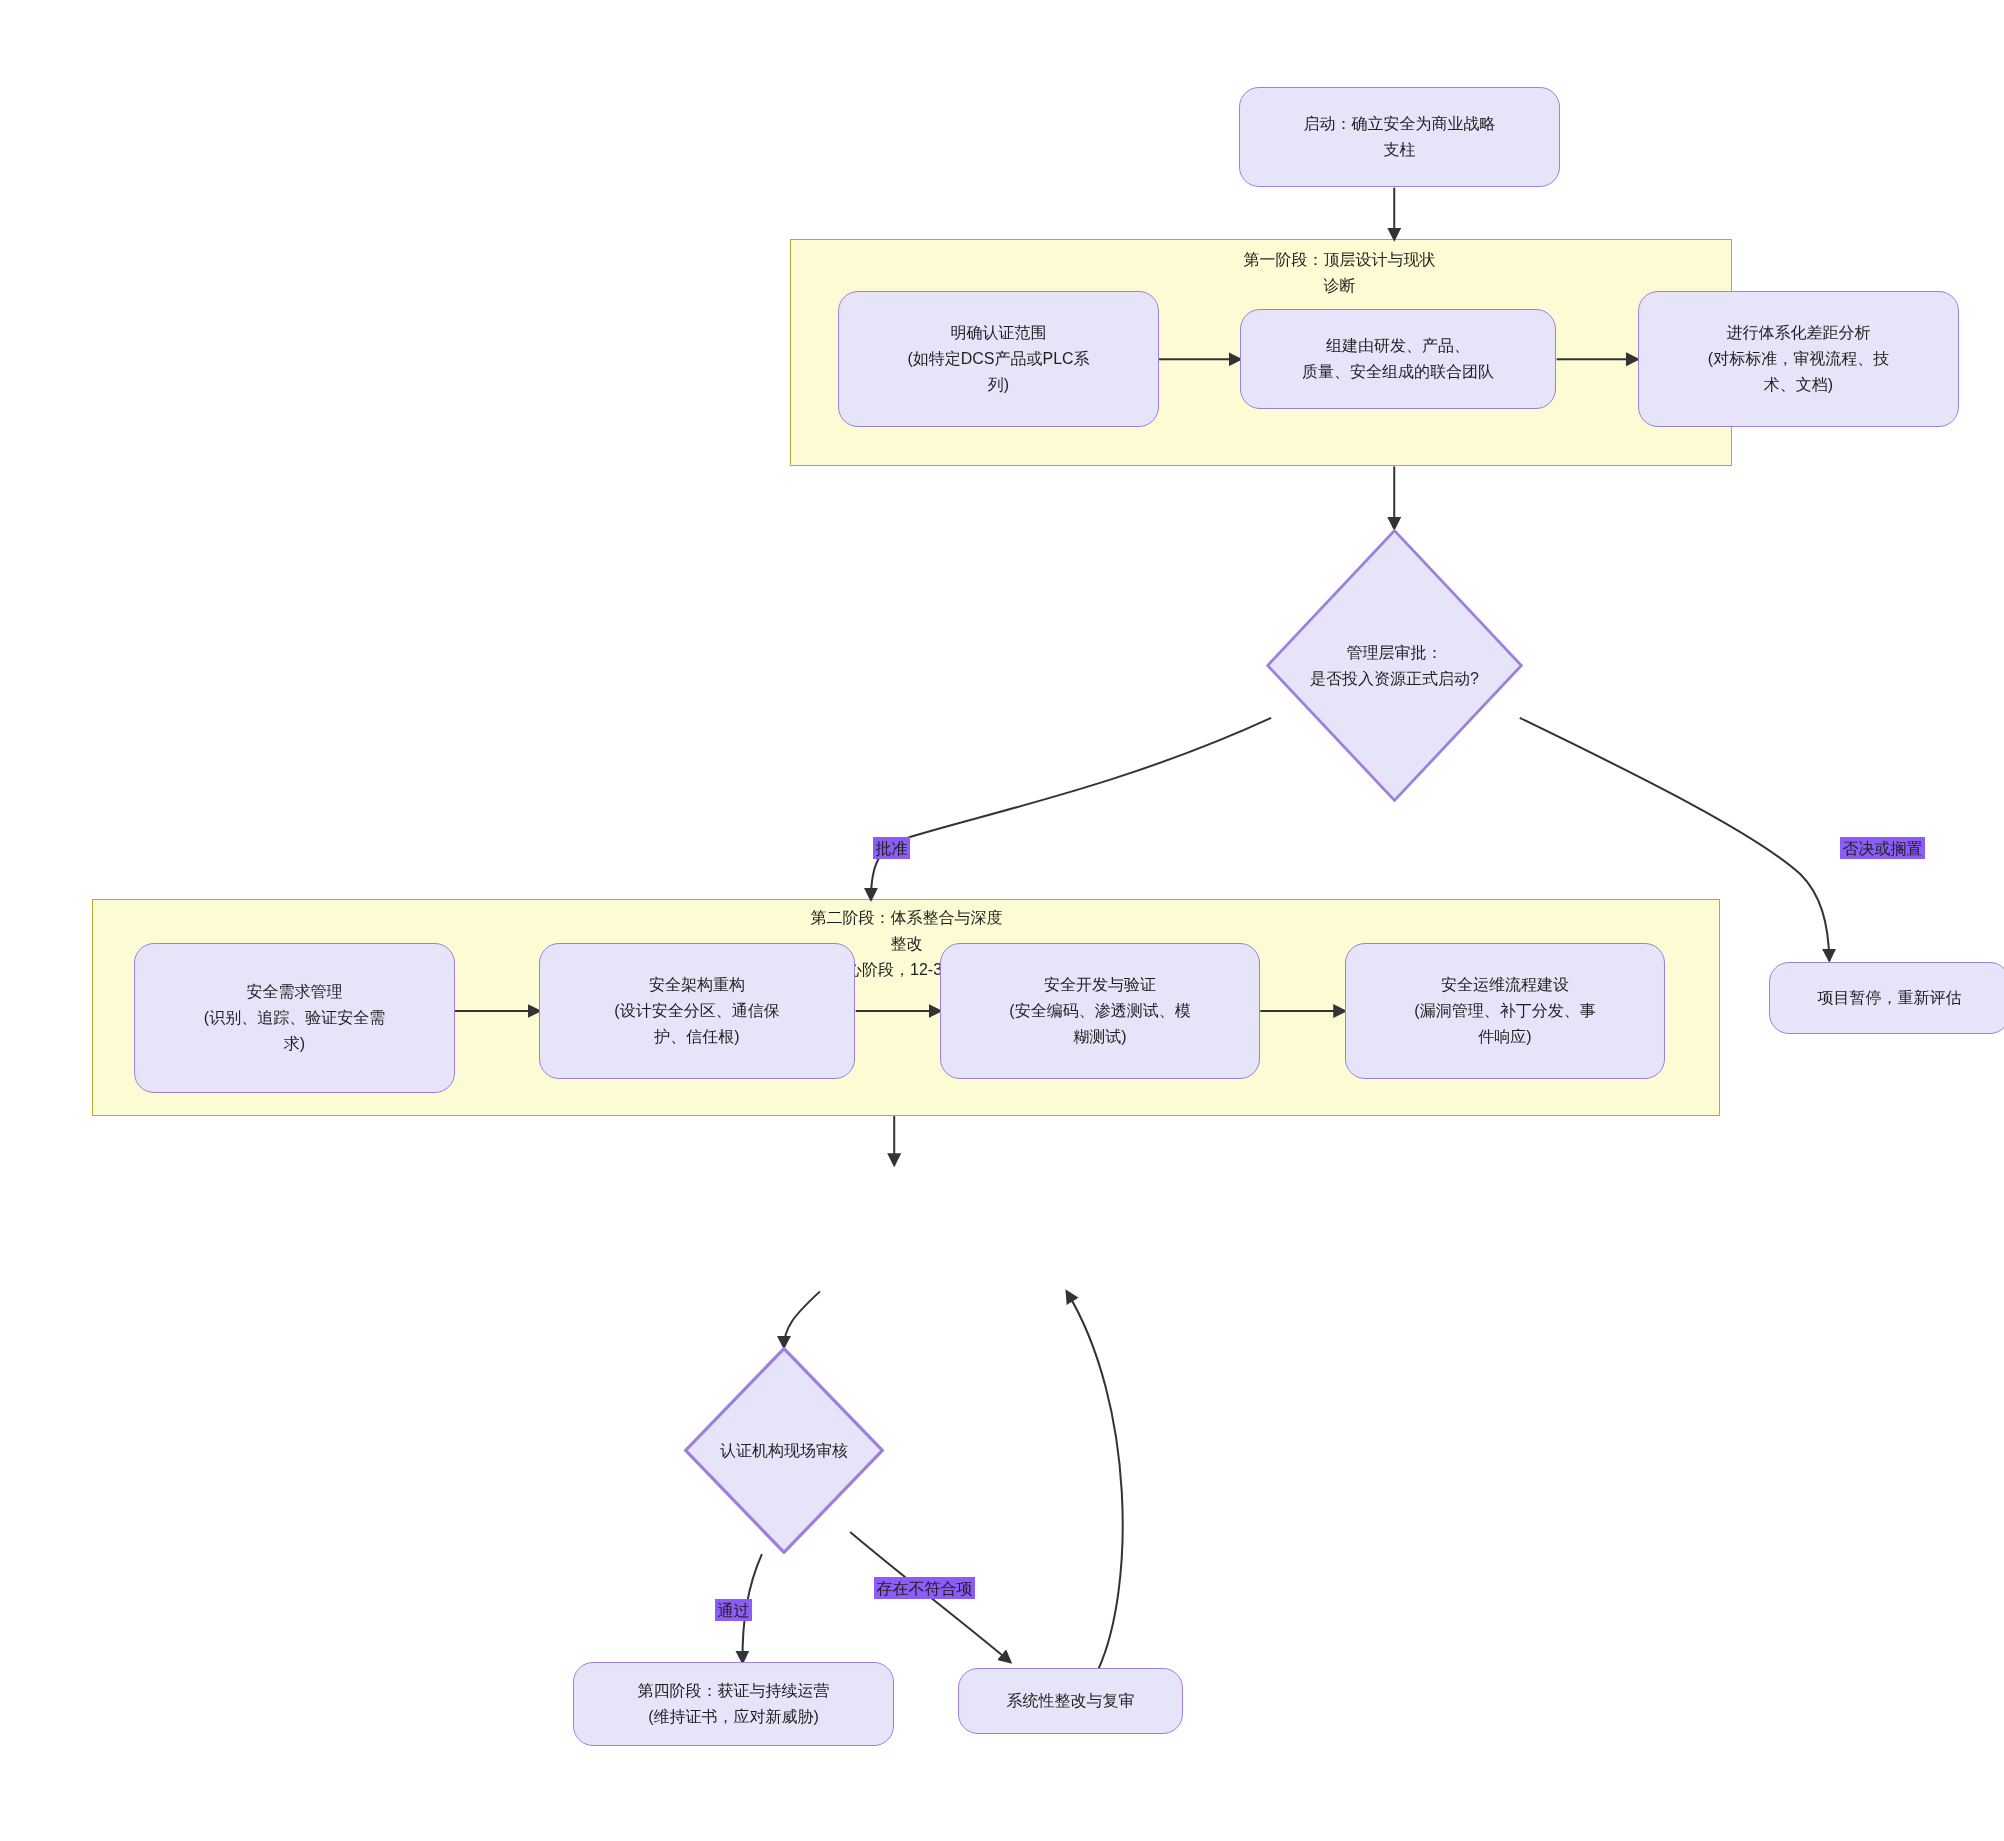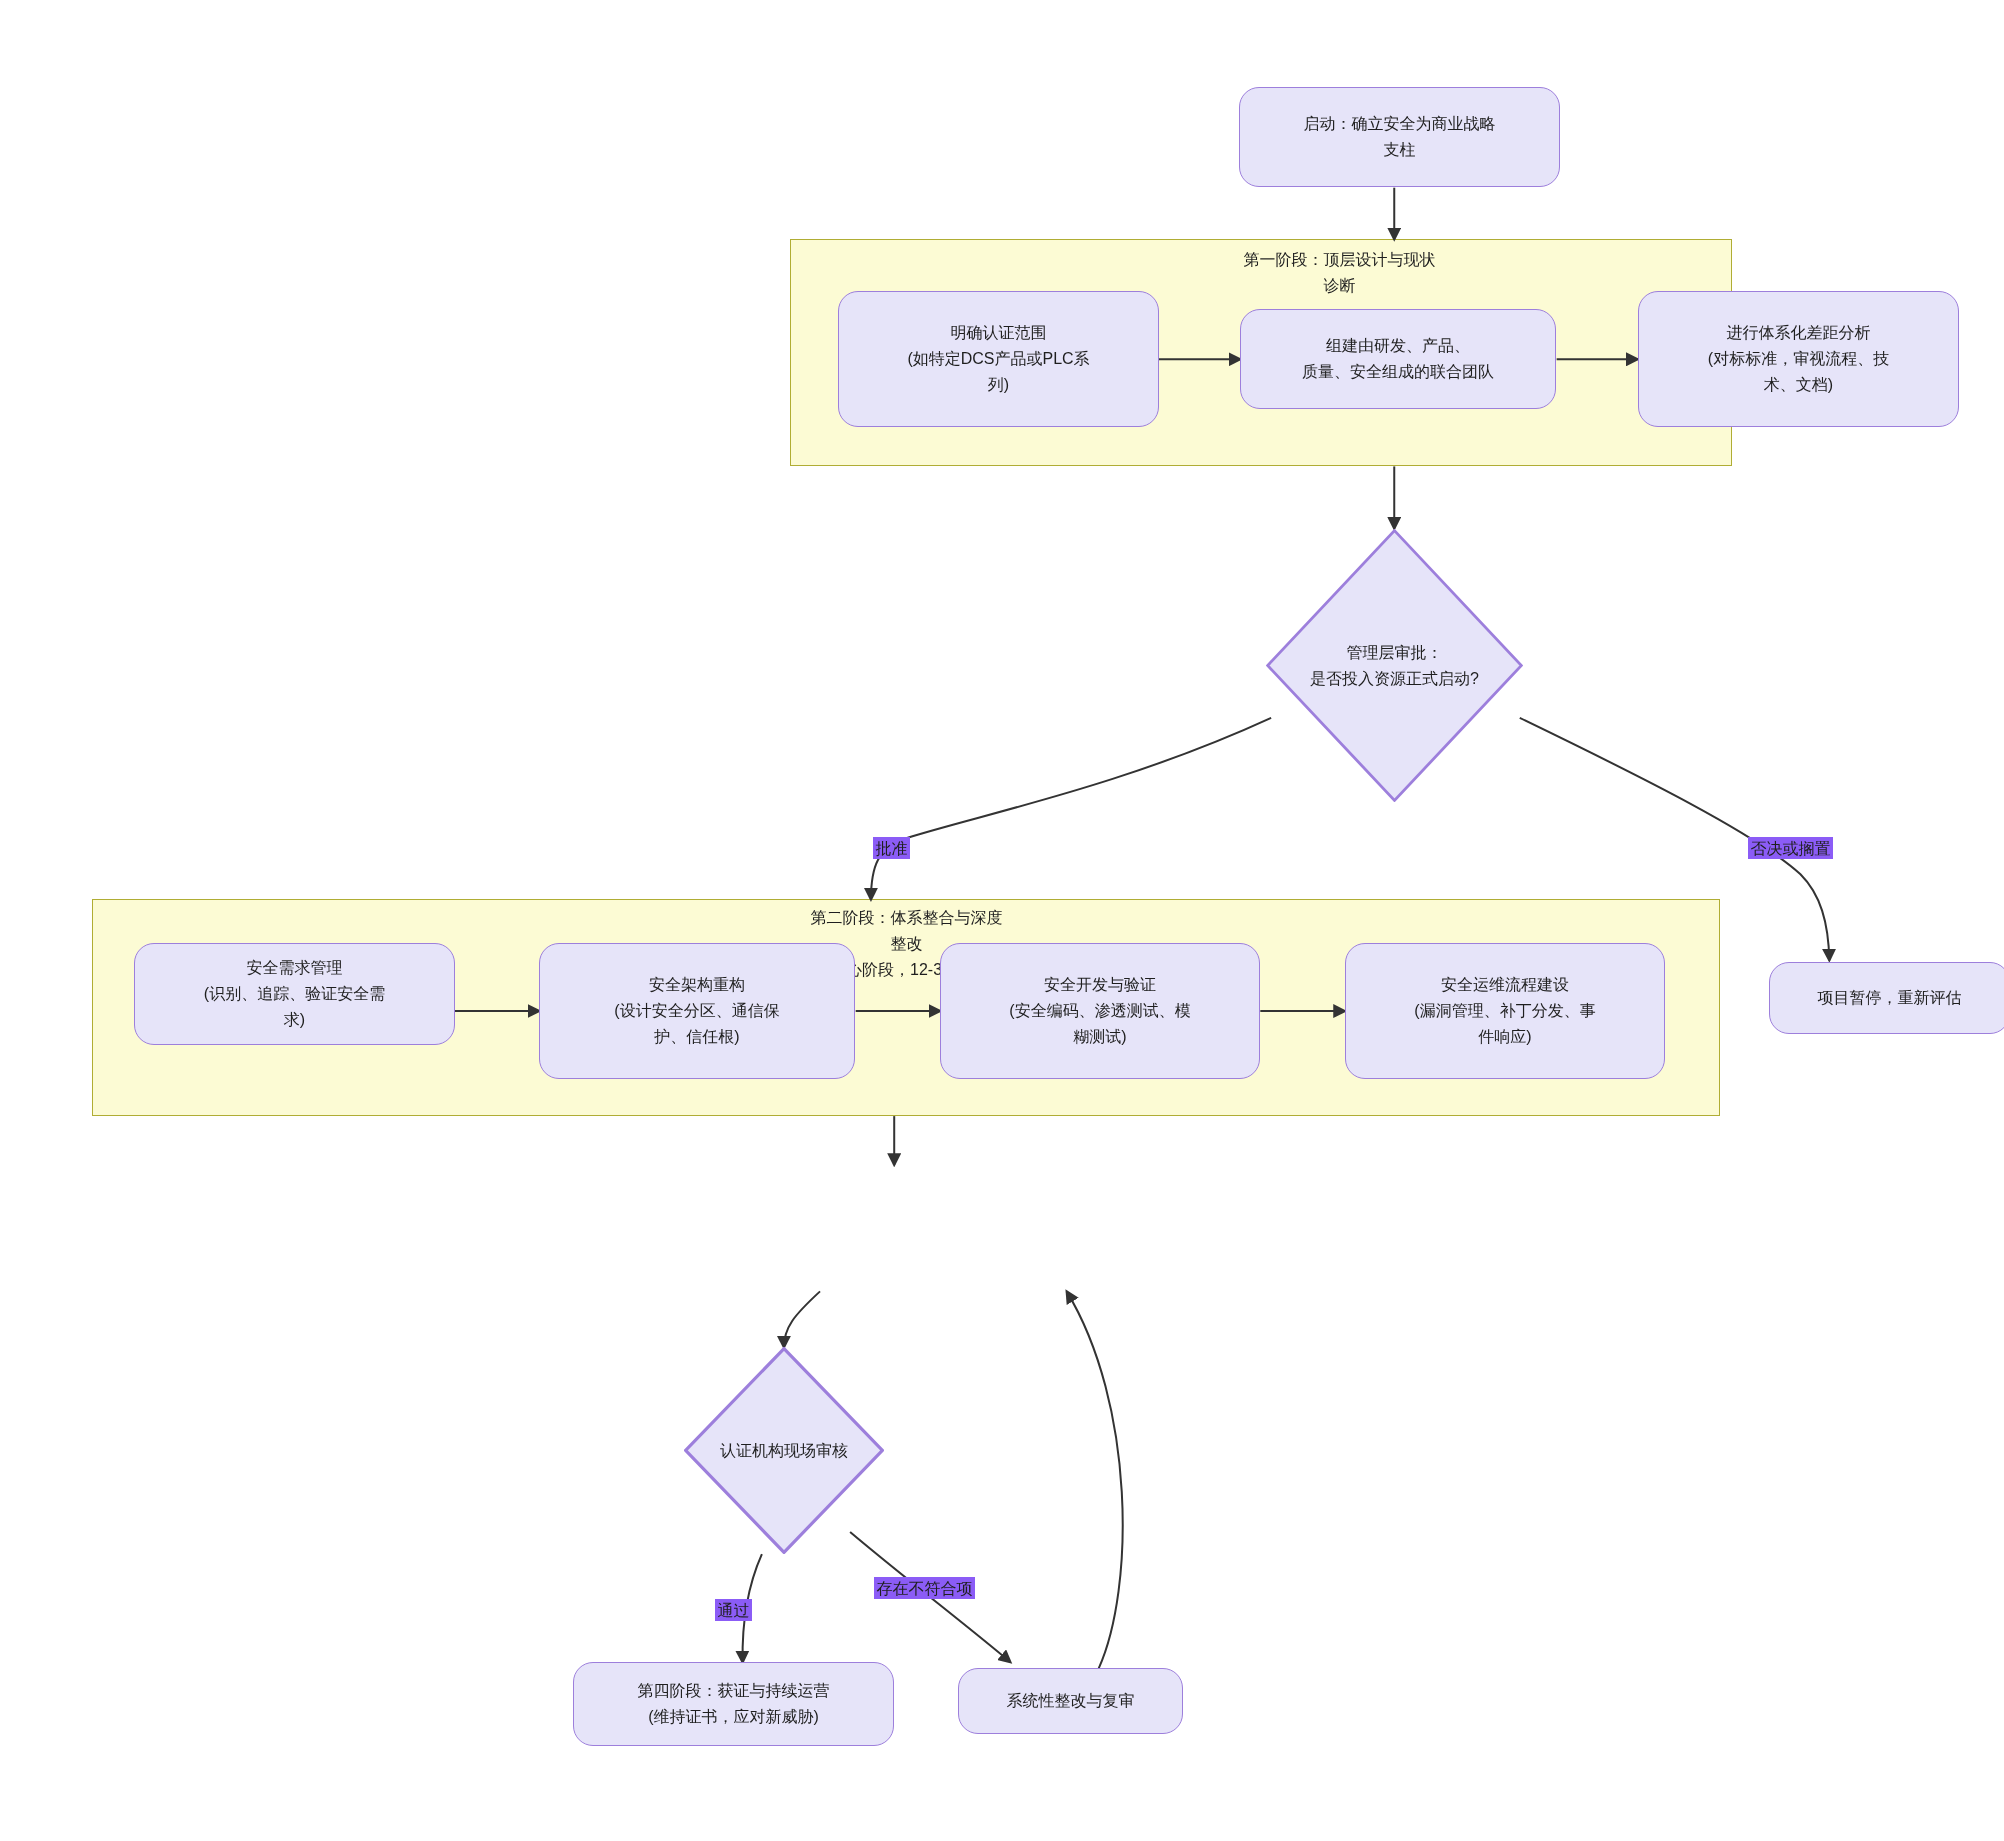--- a/index.html
+++ b/index.html
@@ -129,21 +129,21 @@
 
       <path d="M 1900,3875 C 1862,3960 1850,4050 1852,4145"></path>
 
       <path d="M 2120,3820 C 2250,3930 2420,4060 2520,4145"></path>
 
       <path d="M 2740,4160 C 2830,3960 2830,3500 2660,3220"></path>
     </g>
   </svg>
 
   <div class="edge-label" style="left:873px;top:837px;">批准</div>
-  <div class="edge-label" style="left:1748px;top:837px;">否决或搁置</div>
+  <div class="edge-label" style="left:1840px;top:837px;">否决或搁置</div>
   <div class="edge-label" style="left:715px;top:1599px;">通过</div>
   <div class="edge-label" style="left:874px;top:1577px;">存在不符合项</div>
 
   <div class="node" style="left:1239px;top:87px;width:321px;height:100px;">启动：确立安全为商业战略
 支柱</div>
 
   <div class="node" style="left:838px;top:291px;width:321px;height:136px;">明确认证范围
 (如特定DCS产品或PLC系
 列)</div>
 
@@ -157,21 +157,21 @@
   <div class="diamond" style="left:1266px;top:529px;width:257px;height:273px;">
     <svg class="shape" viewBox="0 0 640 680" preserveAspectRatio="none">
       <polygon points="320,4 636,340 320,676 4,340" fill="#e6e4f9" stroke="#9d7fdc" stroke-width="7"></polygon>
     </svg>
     <div class="dlabel">管理层审批：
 是否投入资源正式启动?</div>
   </div>
 
   <div class="node" style="left:1769px;top:962px;width:241px;height:72px;">项目暂停，重新评估</div>
 
-  <div class="node" style="left:134px;top:943px;width:321px;height:102px;">安全需求管理
+  <div class="node" style="left:134px;top:943px;width:321px;height:150px;">安全需求管理
 (识别、追踪、验证安全需
 求)</div>
 
   <div class="node" style="left:539px;top:943px;width:316px;height:136px;">安全架构重构
 (设计安全分区、通信保
 护、信任根)</div>
 
   <div class="node" style="left:940px;top:943px;width:320px;height:136px;">安全开发与验证
 (安全编码、渗透测试、模
 糊测试)</div>

